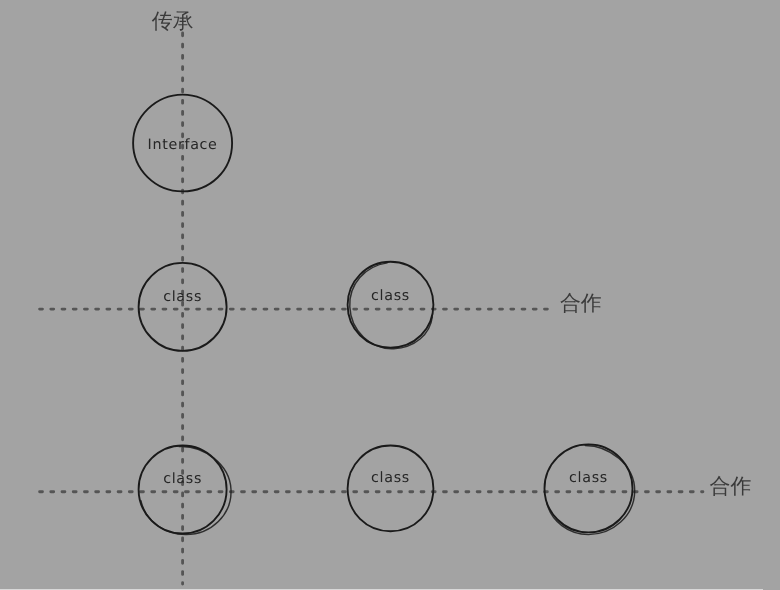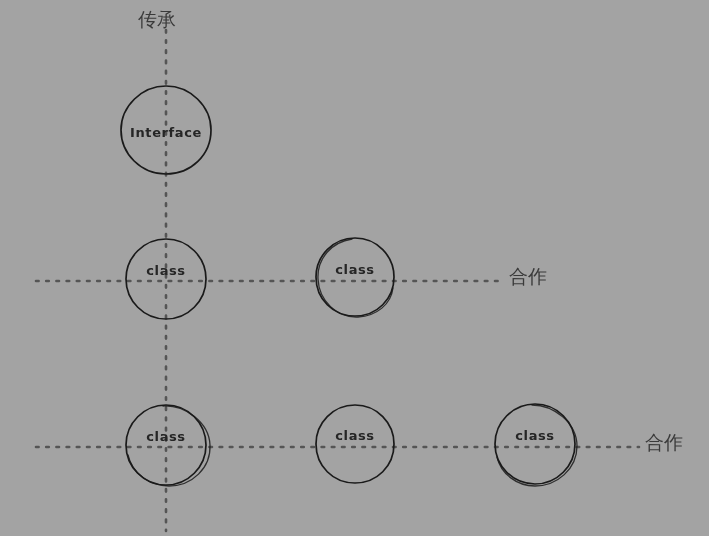--- a/index.html
+++ b/index.html
@@ -34,21 +34,21 @@
   }
   .node-label {
     position: absolute;
     transform: translate(-50%, -50%);
     color: #262626;
     font-family: "DejaVu Sans", sans-serif;
     font-size: 13px;
     line-height: 1;
     white-space: nowrap;
     letter-spacing: 0.6px;
-    font-weight: 700;
+    font-weight: 400;
   }
 </style>
 </head>
 <body>
 
 <div id="canvas-root">
 
   <svg id="diagram-svg" viewBox="0 0 709 536">
 
     <g>

